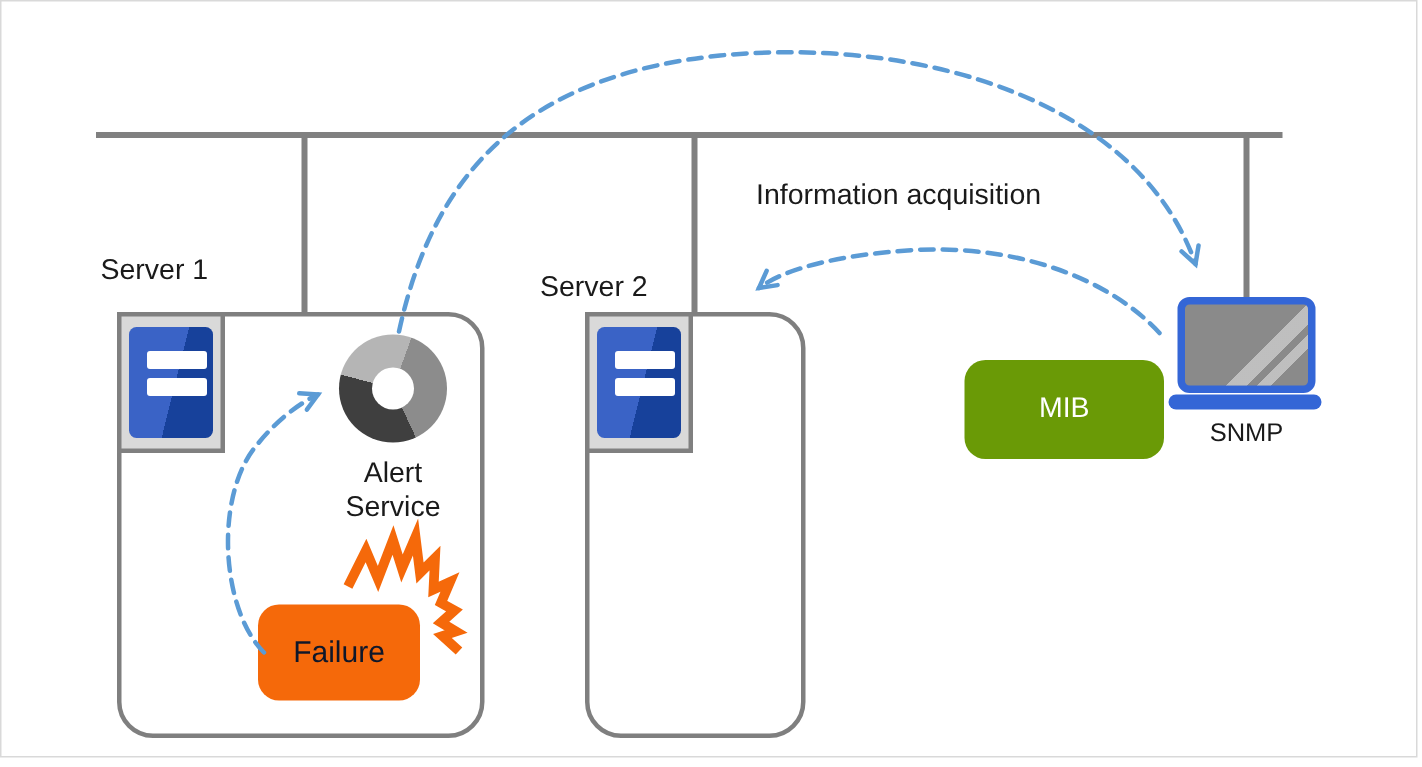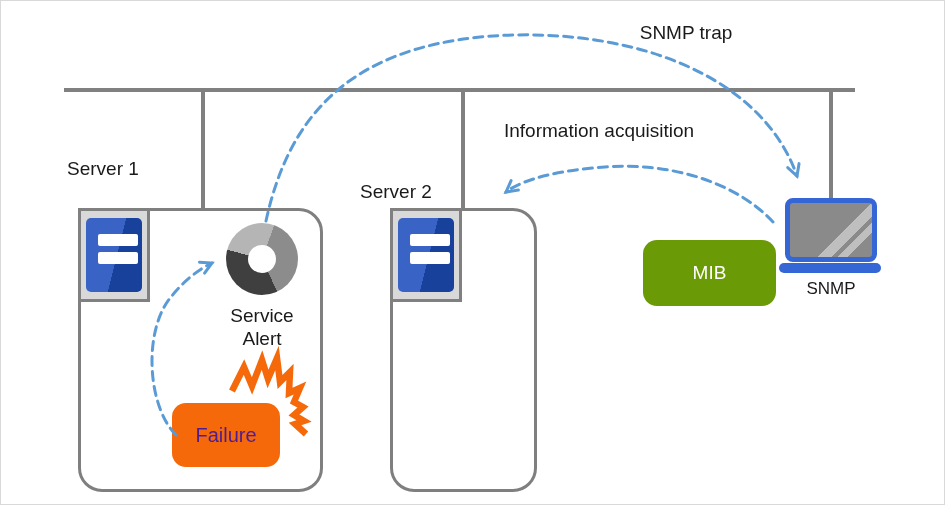--- a/index.html
+++ b/index.html
@@ -12,21 +12,21 @@
   .bus{position:absolute;left:64px;top:88px;width:791px;height:4px;background:var(--line-gray,#808080);}
   .drop{position:absolute;width:4px;background:var(--line-gray,#808080);}
   .drop.d1{left:201px;top:92px;height:117px;}
   .drop.d2{left:461px;top:92px;height:117px;}
   .drop.d3{left:829px;top:92px;height:107px;}
   
   .groupbox{position:absolute;border:3px solid var(--box-border,#7f7f7f);border-radius:24px;background:transparent;box-sizing:border-box;}
   .groupbox.s1{left:78px;top:208px;width:245px;height:284px;}
   .groupbox.s2{left:390px;top:208px;width:147px;height:284px;}
   .nodelabel{position:absolute;font-size:19px;line-height:22px;white-space:nowrap;}
-  .lbl-server1{left:67px;top:158px;text-align:center;}
+  .lbl-server1{left:67px;top:170px;text-align:center;}
   .lbl-server2{left:360px;top:170px;margin-top:11px;}
   
   .srvicon{position:absolute;width:72px;height:94px;background:var(--icon-bg,#d9d9d9);border:3px solid var(--icon-border,#808080);box-sizing:border-box;}
   .srvicon.i1{left:78px;top:208px;}
   .srvicon.i2{left:390px;top:208px;}
   .srvicon .blue{
     position:absolute;left:5px;top:7px;width:56px;height:74px;border-radius:5px;
     background:linear-gradient(104deg,var(--server-blue-light,#3a63c6) 54%,var(--server-blue-dark,#17419b) 54%);
   }
   .srvicon .bar{position:absolute;left:12px;width:40px;height:12px;background:#fff;border-radius:2px;}
@@ -36,21 +36,21 @@
   .donut{
     position:absolute;left:226px;top:223px;width:72px;height:72px;border-radius:50%;
     background:conic-gradient(from 20deg,var(--donut-mid,#8c8c8c) 0 135deg,var(--donut-dark,#3f3f3f) 135deg 265deg,var(--donut-light,#b5b5b5) 265deg 360deg);
   }
   .donut .hole{position:absolute;left:22px;top:22px;width:28px;height:28px;border-radius:50%;background:#fff;}
   .lbl-alert{left:187px;top:304px;width:150px;text-align:center;line-height:23px;position:absolute;font-size:19px;}
   
   .failure{
     position:absolute;left:172px;top:403px;width:108px;height:64px;border-radius:14px;
     background:var(--orange,#f5690a);display:flex;align-items:center;justify-content:center;
-    color:#4c1d95;font-size:20px;
+    color:#0f172a;font-size:20px;
   }
   
   .mib{
     position:absolute;left:643px;top:240px;width:133px;height:66px;border-radius:14px;
     background:var(--green,#6a9a06);display:flex;flex-direction:column;align-items:center;justify-content:center;
     color:#fff;font-size:19px;line-height:26px;text-align:right;
   }
   
   .laptop-screen{
     position:absolute;left:785px;top:198px;width:92px;height:64px;box-sizing:border-box;
@@ -97,41 +97,40 @@
     <div class="blue">
       <div class="bar b1"></div>
       <div class="bar b2"></div>
     </div>
   </div>
 
   <div class="donut">
     <div class="hole"></div>
   </div>
   <div class="lbl-alert">
+    <div>Alert</div>
     <div>Service</div>
-    <div>Alert</div>
   </div>
 
   <div class="failure">
     <span>Failure</span>
   </div>
 
   <div class="mib">
     <div>MIB</div>
   </div>
 
   <div class="laptop-screen">
     <div class="glass"></div>
   </div>
   <div class="laptop-base"></div>
   <div class="lbl-manager">
     <div>SNMP</div>
   </div>
 
-  <div class="lbl-trap">SNMP trap</div>
   <div class="lbl-infoacq">
     <div>Information acquisition</div>
   </div>
 
   <svg class="overlay" viewBox="0 0 948 511">
     <defs>
       <marker id="vhead" markerUnits="userSpaceOnUse" markerWidth="20" markerHeight="20" refX="14" refY="9" orient="auto">
         <path d="M3,3 L14,9 L3,15" fill="none" stroke="#5b9bd5" stroke-width="3" stroke-linecap="round" style="stroke:var(--arrow-blue,#5b9bd5)"></path>
       </marker>
     </defs>

